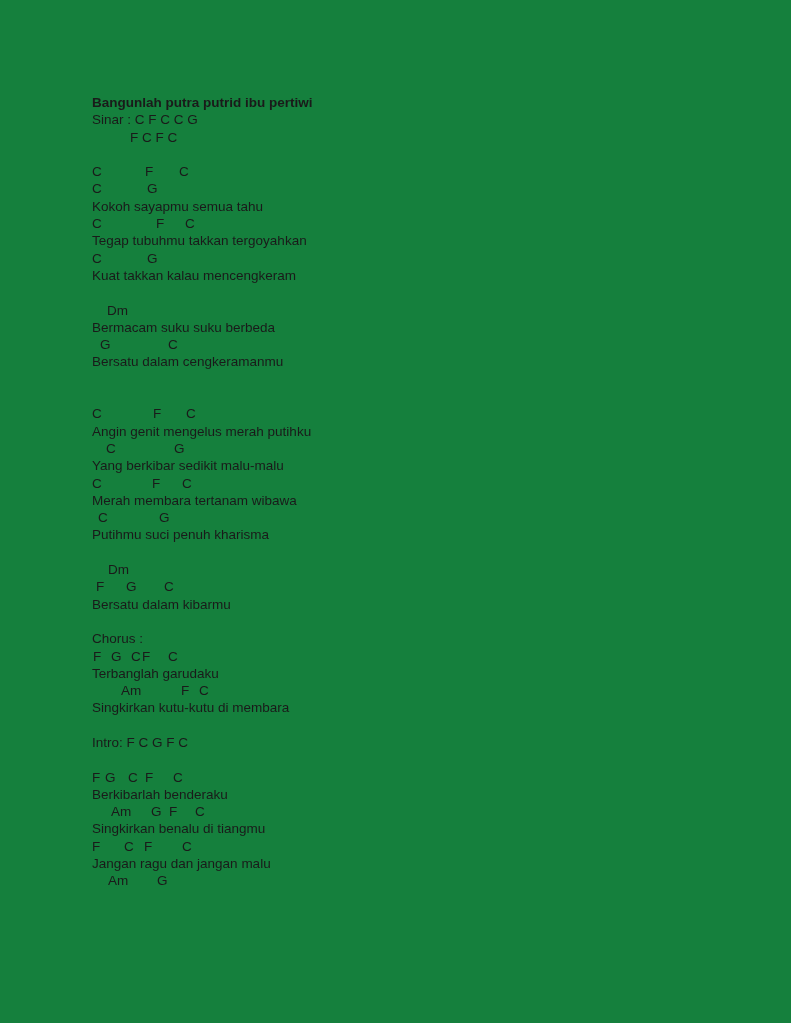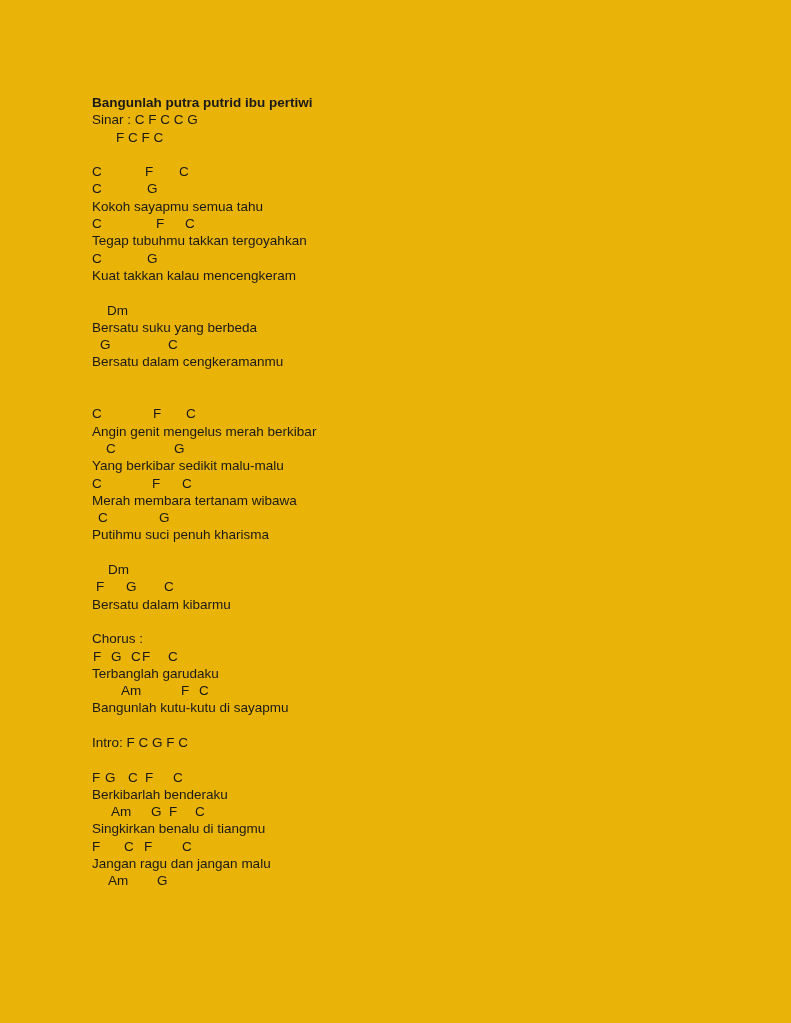--- a/index.html
+++ b/index.html
@@ -4,21 +4,21 @@
 <style>
   html, body {
     margin: 0;
     padding: 0;
     background: #ffffff;
   }
   .doc-page {
     position: relative;
     width: 791px;
     height: 1023px;
-    background: #eab308;
+    background: #15803d;
     overflow: hidden;
     font-family: "Liberation Sans", sans-serif;
   }
   .song-content {
     position: absolute;
     left: 92px;
     top: 94px;
     width: 620px;
     font-size: 13.5px;
     line-height: 17.3px;
@@ -37,54 +37,54 @@
     top: 0;
   }
 </style>
 </head>
 <body>
 
 <div class="doc-page">
   <div class="song-content">
       <div class="line title">Bangunlah putra putrid ibu pertiwi</div>
       <div class="line text">Sinar : C F C C G</div>
-      <div class="line text" style="margin-left: 24px;">F C F C</div>
+      <div class="line text" style="margin-left: 38px;">F C F C</div>
       <div class="line blank"></div>
       <div class="line chords"><span class="chord" style="left: 0px;">C</span><span class="chord" style="left: 53px;">F</span><span class="chord" style="left: 87px;">C</span></div>
       <div class="line chords"><span class="chord" style="left: 0px;">C</span><span class="chord" style="left: 55px;">G</span></div>
       <div class="line lyric">Kokoh sayapmu semua tahu</div>
       <div class="line chords"><span class="chord" style="left: 0px;">C</span><span class="chord" style="left: 64px;">F</span><span class="chord" style="left: 93px;">C</span></div>
       <div class="line lyric">Tegap tubuhmu takkan tergoyahkan</div>
       <div class="line chords"><span class="chord" style="left: 0px;">C</span><span class="chord" style="left: 55px;">G</span></div>
       <div class="line lyric">Kuat takkan kalau mencengkeram</div>
       <div class="line blank"></div>
       <div class="line chords"><span class="chord" style="left: 15px;">Dm</span></div>
-      <div class="line lyric">Bersatu suku yang berbeda</div>
+      <div class="line lyric">Bermacam suku suku berbeda</div>
       <div class="line chords"><span class="chord" style="left: 8px;">G</span><span class="chord" style="left: 76px;">C</span></div>
       <div class="line lyric">Bersatu dalam cengkeramanmu</div>
       <div class="line blank"></div>
       <div class="line blank"></div>
       <div class="line chords"><span class="chord" style="left: 0px;">C</span><span class="chord" style="left: 61px;">F</span><span class="chord" style="left: 94px;">C</span></div>
-      <div class="line lyric">Angin genit mengelus merah berkibar</div>
+      <div class="line lyric">Angin genit mengelus merah putihku</div>
       <div class="line chords"><span class="chord" style="left: 14px;">C</span><span class="chord" style="left: 82px;">G</span></div>
       <div class="line lyric">Yang berkibar sedikit malu-malu</div>
       <div class="line chords"><span class="chord" style="left: 0px;">C</span><span class="chord" style="left: 60px;">F</span><span class="chord" style="left: 90px;">C</span></div>
       <div class="line lyric">Merah membara tertanam wibawa</div>
       <div class="line chords"><span class="chord" style="left: 6px;">C</span><span class="chord" style="left: 67px;">G</span></div>
       <div class="line lyric">Putihmu suci penuh kharisma</div>
       <div class="line blank"></div>
       <div class="line chords"><span class="chord" style="left: 16px;">Dm</span></div>
       <div class="line chords"><span class="chord" style="left: 4px;">F</span><span class="chord" style="left: 34px;">G</span><span class="chord" style="left: 72px;">C</span></div>
       <div class="line lyric">Bersatu dalam kibarmu</div>
       <div class="line blank"></div>
       <div class="line text">Chorus :</div>
       <div class="line chords"><span class="chord" style="left: 1px;">F</span><span class="chord" style="left: 19px;">G</span><span class="chord" style="left: 39px;">C</span><span class="chord" style="left: 50px;">F</span><span class="chord" style="left: 76px;">C</span></div>
       <div class="line lyric">Terbanglah garudaku</div>
       <div class="line chords"><span class="chord" style="left: 29px;">Am</span><span class="chord" style="left: 89px;">F</span><span class="chord" style="left: 107px;">C</span></div>
-      <div class="line lyric">Bangunlah kutu-kutu di sayapmu</div>
+      <div class="line lyric">Singkirkan kutu-kutu di membara</div>
       <div class="line blank"></div>
       <div class="line text">Intro: F C G F C</div>
       <div class="line blank"></div>
       <div class="line chords"><span class="chord" style="left: 0px;">F</span><span class="chord" style="left: 13px;">G</span><span class="chord" style="left: 36px;">C</span><span class="chord" style="left: 53px;">F</span><span class="chord" style="left: 81px;">C</span></div>
       <div class="line lyric">Berkibarlah benderaku</div>
       <div class="line chords"><span class="chord" style="left: 19px;">Am</span><span class="chord" style="left: 59px;">G</span><span class="chord" style="left: 77px;">F</span><span class="chord" style="left: 103px;">C</span></div>
       <div class="line lyric">Singkirkan benalu di tiangmu</div>
       <div class="line chords"><span class="chord" style="left: 0px;">F</span><span class="chord" style="left: 32px;">C</span><span class="chord" style="left: 52px;">F</span><span class="chord" style="left: 90px;">C</span></div>
       <div class="line lyric">Jangan ragu dan jangan malu</div>
       <div class="line chords"><span class="chord" style="left: 16px;">Am</span><span class="chord" style="left: 65px;">G</span></div>

